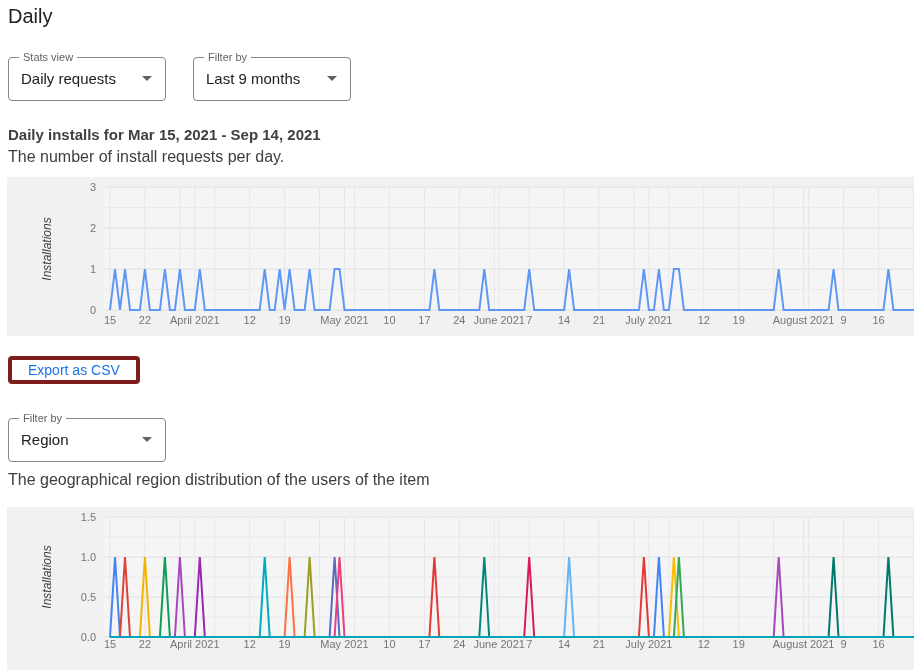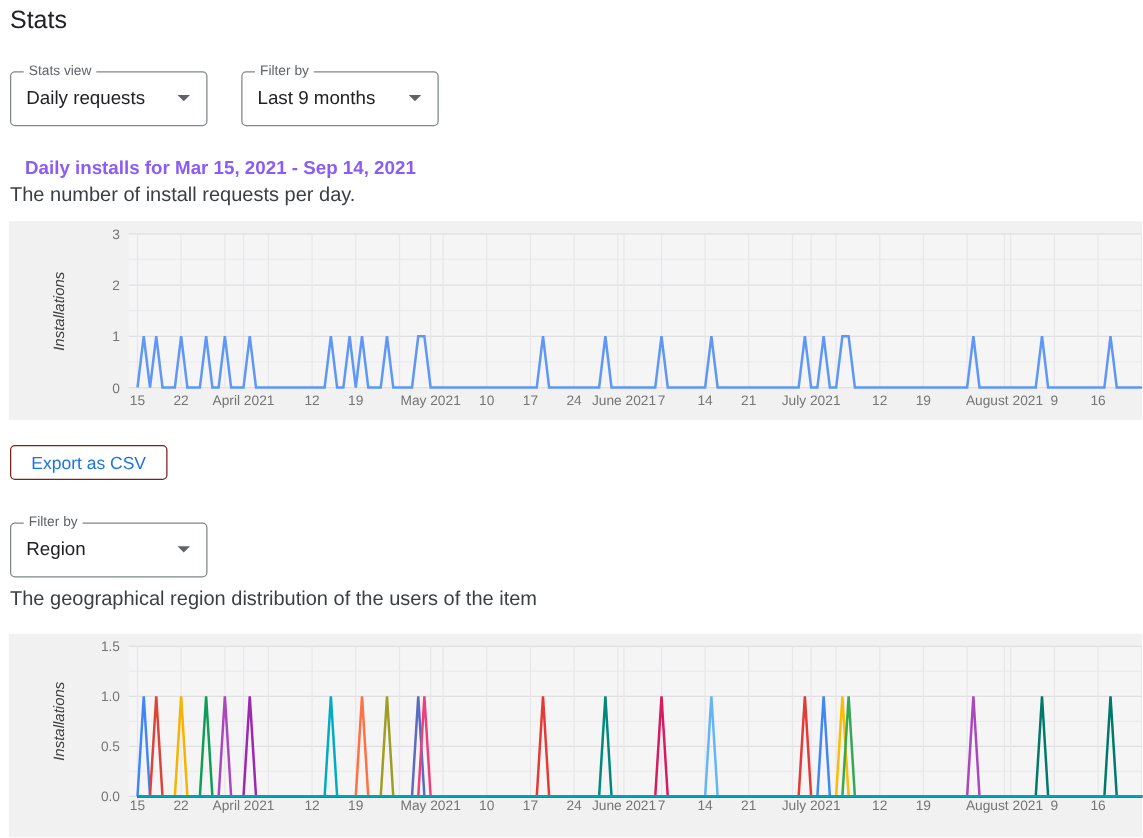--- a/index.html
+++ b/index.html
@@ -3,33 +3,33 @@
 <meta charset="utf-8">
 <style>
   html,body{margin:0;padding:0;background:#fff;font-family:"Liberation Sans",sans-serif;}
   #page{position:relative;width:914px;height:670px;overflow:hidden;background:#fff;}
   .abs{position:absolute;}
   #title{left:8px;top:5px;font-size:20px;color:#202124;}
   .mselect{position:absolute;width:156px;height:42px;border:1px solid #80868b;border-radius:4px;background:#fff;cursor:pointer;}
   .mlabel{position:absolute;left:10px;top:-7px;font-size:11px;color:#5f6368;background:#fff;padding:0 4px;line-height:12px;white-space:nowrap;}
   .mvalue{position:absolute;left:12px;top:12px;font-size:15px;color:#202124;white-space:nowrap;}
   .chev{position:absolute;right:13px;top:18px;width:0;height:0;border-left:5px solid transparent;border-right:5px solid transparent;border-top:5px solid #5f6368;}
-  .h2{left:20px;top:126px;font-size:15px;font-weight:bold;color:#8b5cf6;}
+  .h2{left:8px;top:126px;font-size:15px;font-weight:bold;color:#404040;}
   .desc{font-size:16px;color:#3c4043;}
   .chartbox{position:absolute;left:7px;width:907px;background:#f1f1f1;overflow:hidden;}
   .chartbox svg{position:absolute;left:0;top:0;}
   .ylab{position:absolute;left:40px;transform:translate(-50%,-50%) rotate(-90deg);font-size:12px;font-style:italic;color:#424242;white-space:nowrap;}
-  #export-btn{position:absolute;left:8px;top:356px;height:28px;padding:0 16px;background:#fff;border:1px solid #7f1d1d;border-radius:4px;color:#1a73e8;font-size:14px;font-weight:500;font-family:"Liberation Sans",sans-serif;cursor:pointer;}
+  #export-btn{position:absolute;left:8px;top:356px;height:28px;padding:0 16px;background:#fff;border:4px solid #7f1d1d;border-radius:4px;color:#1a73e8;font-size:14px;font-weight:500;font-family:"Liberation Sans",sans-serif;cursor:pointer;}
 </style>
 </head>
 <body>
 
 <div id="page">
 
-  <div id="title" class="abs">Stats</div>
+  <div id="title" class="abs">Daily</div>
 
   <div class="mselect" style="left:8px;top:57px;">
     <span class="mlabel">Stats view</span>
     <span class="mvalue">Daily requests</span>
     <span class="chev"></span>
   </div>
 
   <div class="mselect" style="left:193px;top:57px;">
     <span class="mlabel">Filter by</span>
     <span class="mvalue">Last 9 months</span>

